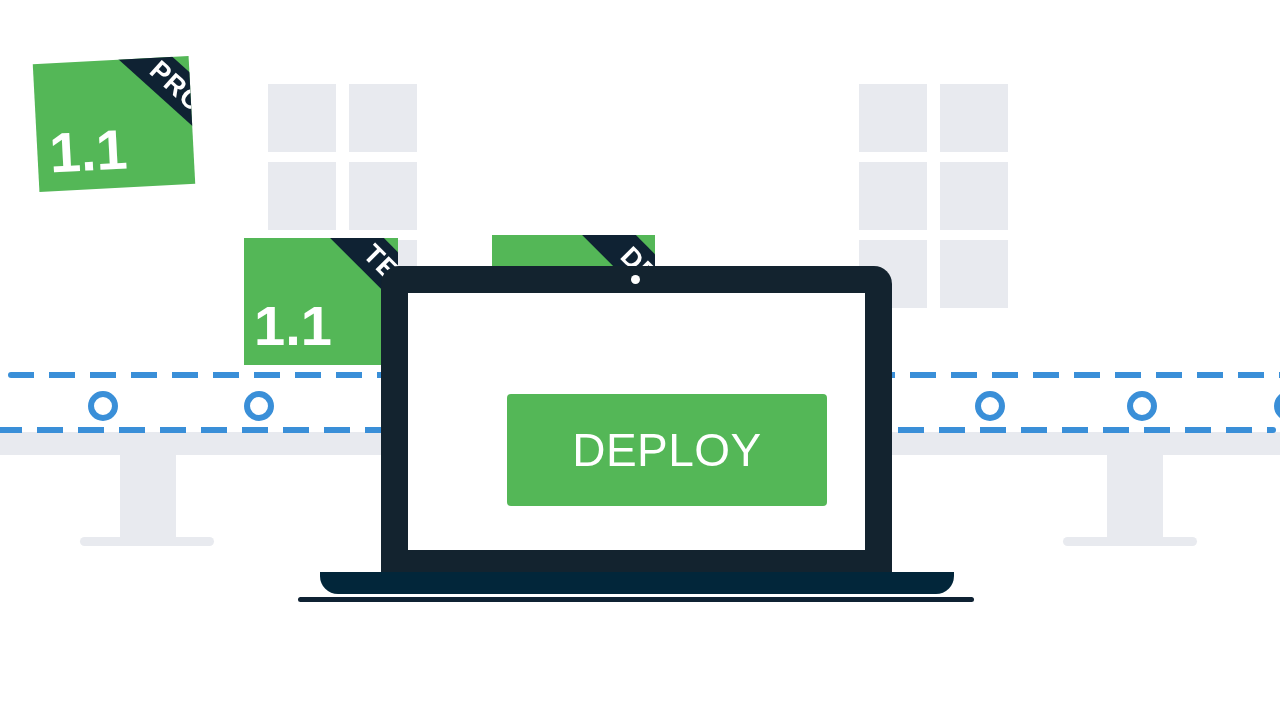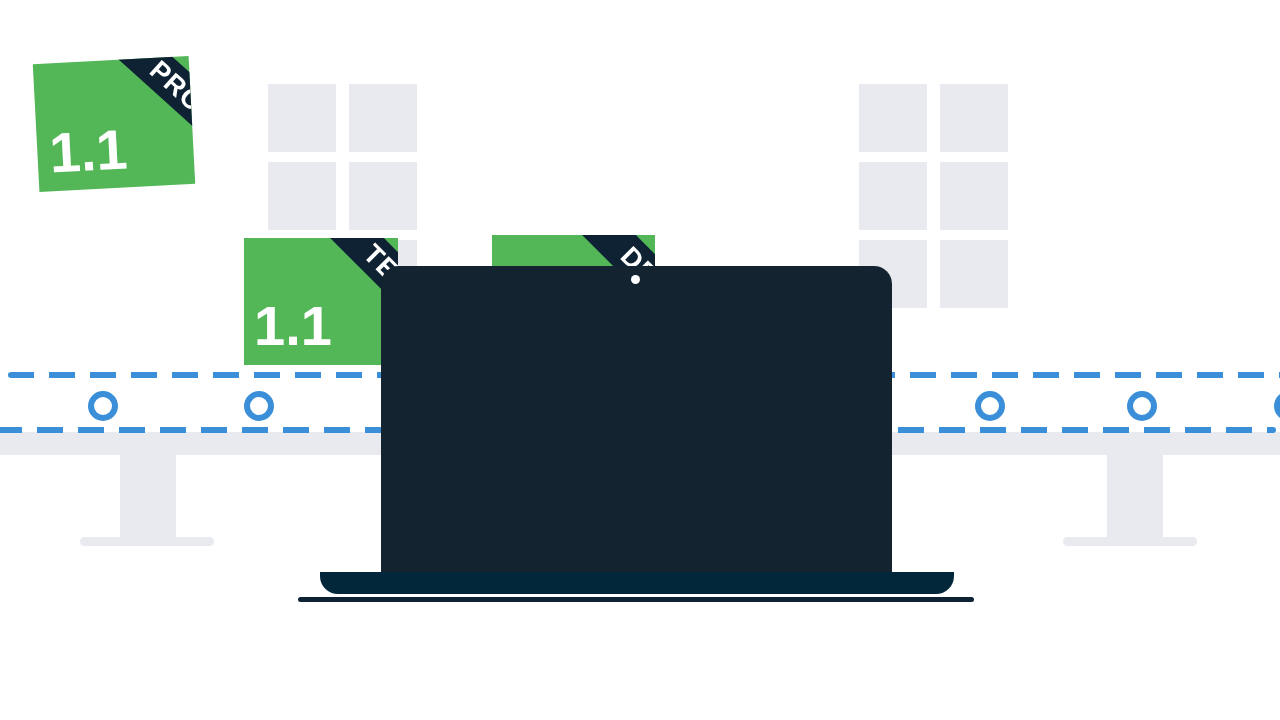--- a/index.html
+++ b/index.html
@@ -113,15 +113,18 @@
   <div class="ribbon" style="left:30px;top:18px;transform:rotate(45deg);">TEST</div>
   <div class="version" style="left:10px;top:60px;">1.1</div>
 </div>
 
 <div class="card" style="left:492px;top:235px;width:163px;height:40px;">
   <div class="ribbon" style="left:34px;top:18px;transform:rotate(45deg);">DEV</div>
 </div>
 
 <div class="lid">
   <div class="camera"></div>
+  <div class="screen">
+    <button class="deploy-btn">DEPLOY</button>
+  </div>
 </div>
 <div class="base"></div>
 <div class="shadow-line"></div>
 
 </body></html>

